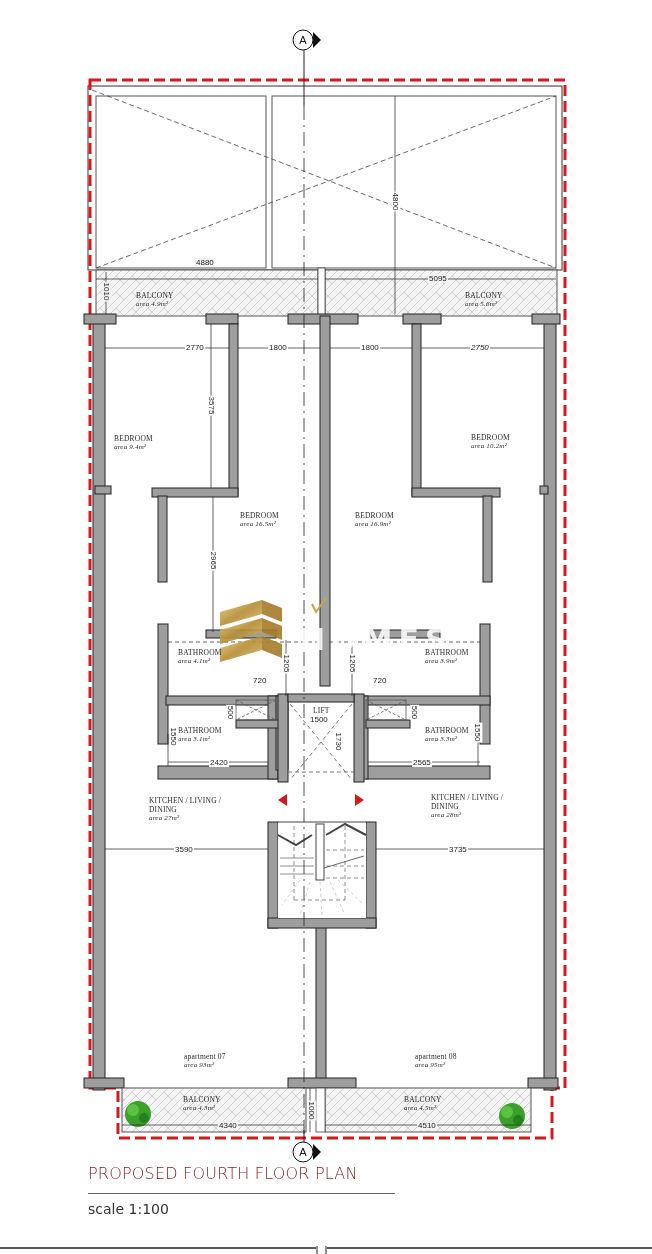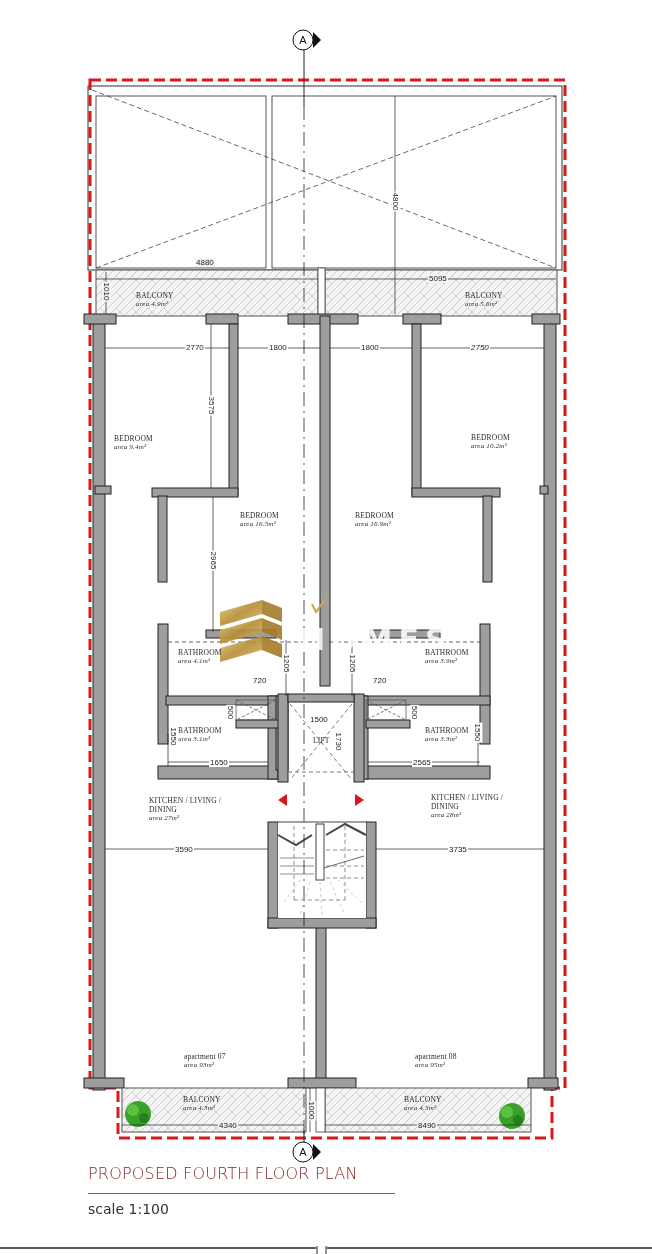--- a/index.html
+++ b/index.html
@@ -249,21 +249,21 @@
   <div class="area">area  3.9m²</div>
 </div>
 <div class="lbl" style="left:178px;top:726px;">
   <div>BATHROOM</div>
   <div class="area">area  3.1m²</div>
 </div>
 <div class="lbl" style="left:425px;top:726px;">
   <div>BATHROOM</div>
   <div class="area">area  3.3m²</div>
 </div>
-<div class="lbl" style="left:313px;top:706px;margin-top:30px;">LIFT</div>
+<div class="lbl" style="left:313px;top:706px;">LIFT</div>
 <div class="lbl" style="left:149px;top:796px;">
   <div>KITCHEN / LIVING /</div>
   <div>DINING</div>
   <div class="area">area  27m²</div>
 </div>
 <div class="lbl" style="left:431px;top:793px;">
   <div>KITCHEN / LIVING /</div>
   <div>DINING</div>
   <div class="area">area  28m²</div>
 </div>
@@ -295,25 +295,25 @@
 <div class="dim v" style="left:202px;top:401px;">3575</div>
 <div class="dim v" style="left:204px;top:556px;">2965</div>
 <div class="dim v" style="left:277px;top:659px;">1205</div>
 <div class="dim v" style="left:343px;top:659px;">1205</div>
 <div class="dim" style="left:252px;top:676px;">720</div>
 <div class="dim" style="left:372px;top:676px;">720</div>
 <div class="dim v" style="left:223px;top:708px;">500</div>
 <div class="dim v" style="left:407px;top:708px;">500</div>
 <div class="dim v" style="left:164px;top:732px;">1550</div>
 <div class="dim v" style="left:468px;top:728px;">1550</div>
-<div class="dim" style="left:209px;top:758px;">1650</div>
+<div class="dim" style="left:209px;top:758px;">2420</div>
 <div class="dim" style="left:412px;top:758px;">2565</div>
 <div class="dim" style="left:309px;top:715px;background:transparent;">1500</div>
 <div class="dim v" style="left:329px;top:737px;">1730</div>
 <div class="dim" style="left:174px;top:845px;">3590</div>
 <div class="dim" style="left:448px;top:845px;">3735</div>
 <div class="dim hatchbg" style="left:208px;top:1121px;margin-left:10px;">4340</div>
-<div class="dim hatchbg" style="left:417px;top:1121px;">8490</div>
+<div class="dim hatchbg" style="left:417px;top:1121px;">4510</div>
 <div class="dim v hatchbg" style="left:302px;top:1106px;">1000</div>
 
 <div class="title">PROPOSED FOURTH FLOOR PLAN</div>
 <div class="title-rule"></div>
 <div class="scale">scale 1:100</div>
 
 </body></html>

